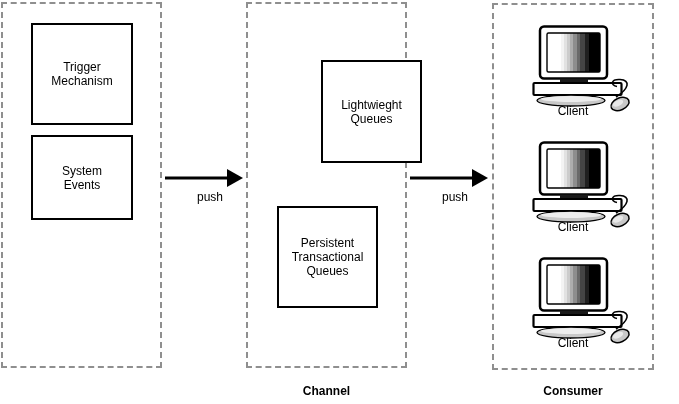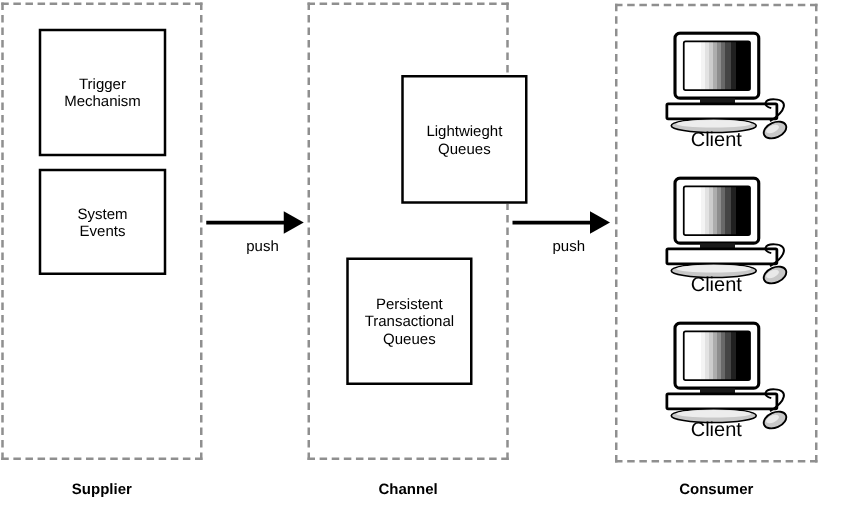--- a/index.html
+++ b/index.html
@@ -36,21 +36,21 @@
     font-weight: bold;
     text-align: center;
   }
   .push-label {
     position: absolute;
     font-size: 12px;
     text-align: right;
   }
   .client-label {
     position: absolute;
-    font-size: 16px;
+    font-size: 12px;
     text-align: center;
   }
   .clients-text {
     position: absolute;
     font-size: 12px;
   }
   .pc { position: absolute; }
   .arrow { position: absolute; }
 </style>
 </head>
@@ -107,21 +107,20 @@
   <div class="region" style="left:1px; top:2px; width:161px; height:366px;">
     <div class="node-box" style="left:28px; top:19px; width:102px; height:102px;">
       <span>Trigger
 Mechanism</span>
     </div>
     <div class="node-box" style="left:28px; top:131px; width:102px; height:85px;">
       <span>System
 Events</span>
     </div>
   </div>
-  <div class="section-label" style="left:1px; top:384px; width:161px;">Supplier</div>
 
   <svg class="arrow" style="left:164px; top:168px;" width="80" height="20">
     <line x1="1" y1="10" x2="64" y2="10" stroke="#000" stroke-width="3"></line>
     <polygon points="63,1 79,10 63,19" fill="#000"></polygon>
   </svg>
   <div class="push-label" style="left:163px; top:190px; width:60px;">push</div>
 
   <div class="region" style="left:246px; top:2px; width:161px; height:366px;">
     <div class="node-box" style="left:29px; top:56px; width:101px; height:103px;margin-left:44px;">
       <span>Lightwieght

